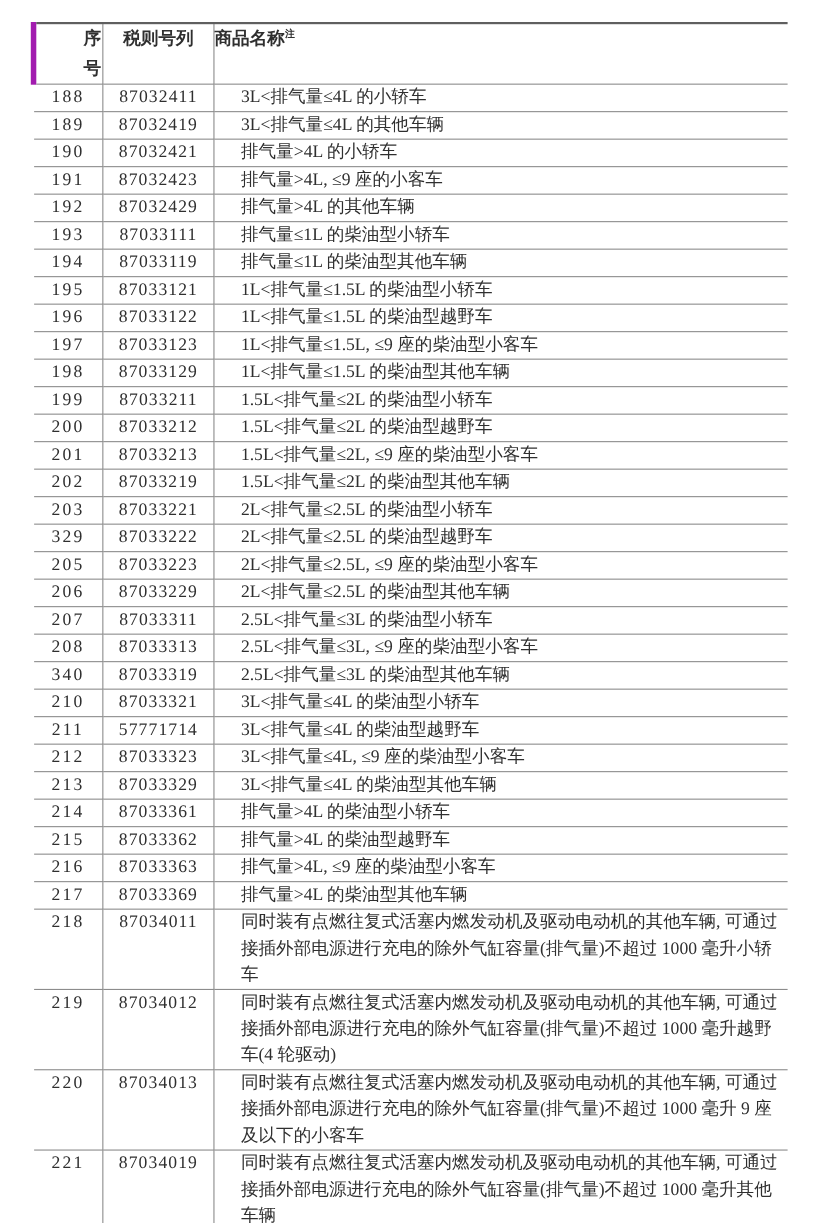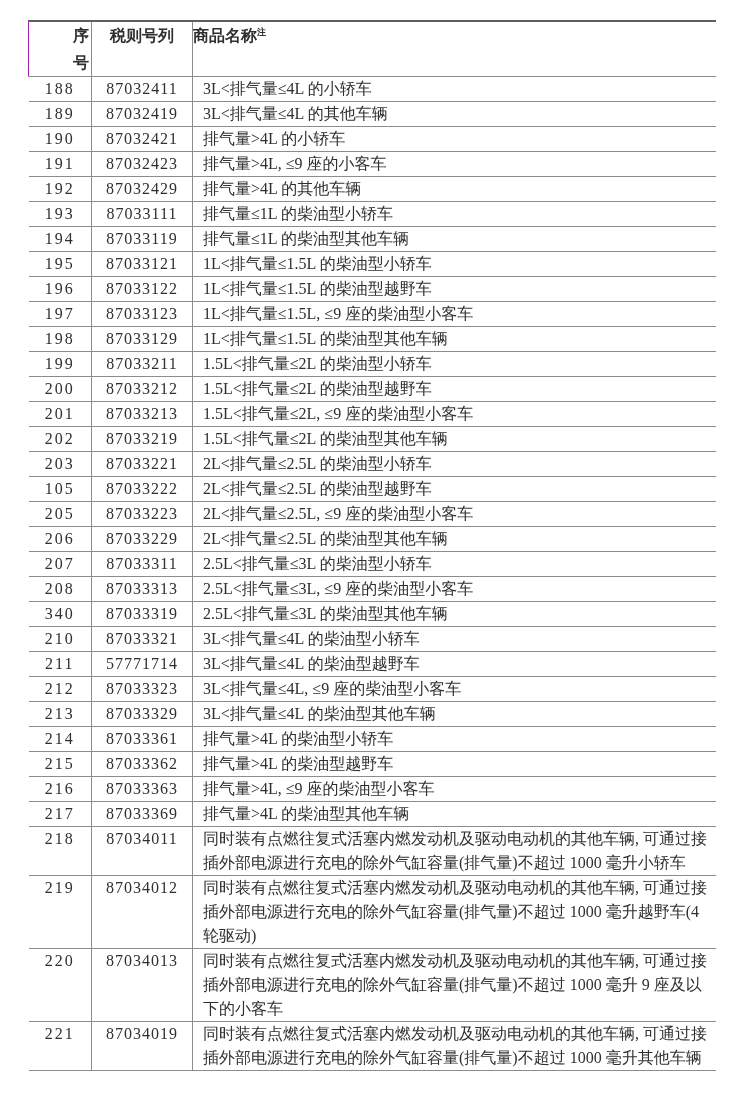--- a/index.html
+++ b/index.html
@@ -28,29 +28,29 @@
     vertical-align:top;
     font-size:16px;
     line-height:24px;
     padding:0;
   }
   thead th{
     font-weight:bold;
     line-height:27px;
     text-align:left;
   }
-  thead th:first-child{border-left:1px solid #a21caf;padding-left:42px;}
+  thead th:first-child{border-left:5px solid #a21caf;padding-left:42px;}
   th:nth-child(1),td:nth-child(1),
   th:nth-child(2),td:nth-child(2){
     border-right:1px solid #8c8c8c;
     text-align:center;
   }
   td.num{letter-spacing:2px;}
   td.code{letter-spacing:1px;text-align:center;}
-  td.name{text-align:left;padding:0 8px 0 10px;}
+  td.name{text-align:left;padding:0 8px 0 24px;}
   sup.note{
     font-size:9px;
     line-height:0;
     vertical-align:super;
     letter-spacing:0;
   }
 </style>
 </head>
 <body>
 
@@ -159,21 +159,21 @@
     <td class="name">1.5L&lt;排气量≤2L 的柴油型其他车辆</td>
   </tr>
 
   <tr>
     <td class="num">203</td>
     <td class="code">87033221</td>
     <td class="name">2L&lt;排气量≤2.5L 的柴油型小轿车</td>
   </tr>
 
   <tr>
-    <td class="num">105</td>
+    <td class="num">329</td>
     <td class="code">87033222</td>
     <td class="name">2L&lt;排气量≤2.5L 的柴油型越野车</td>
   </tr>
 
   <tr>
     <td class="num">205</td>
     <td class="code">87033223</td>
     <td class="name">2L&lt;排气量≤2.5L, ≤9 座的柴油型小客车</td>
   </tr>
 

